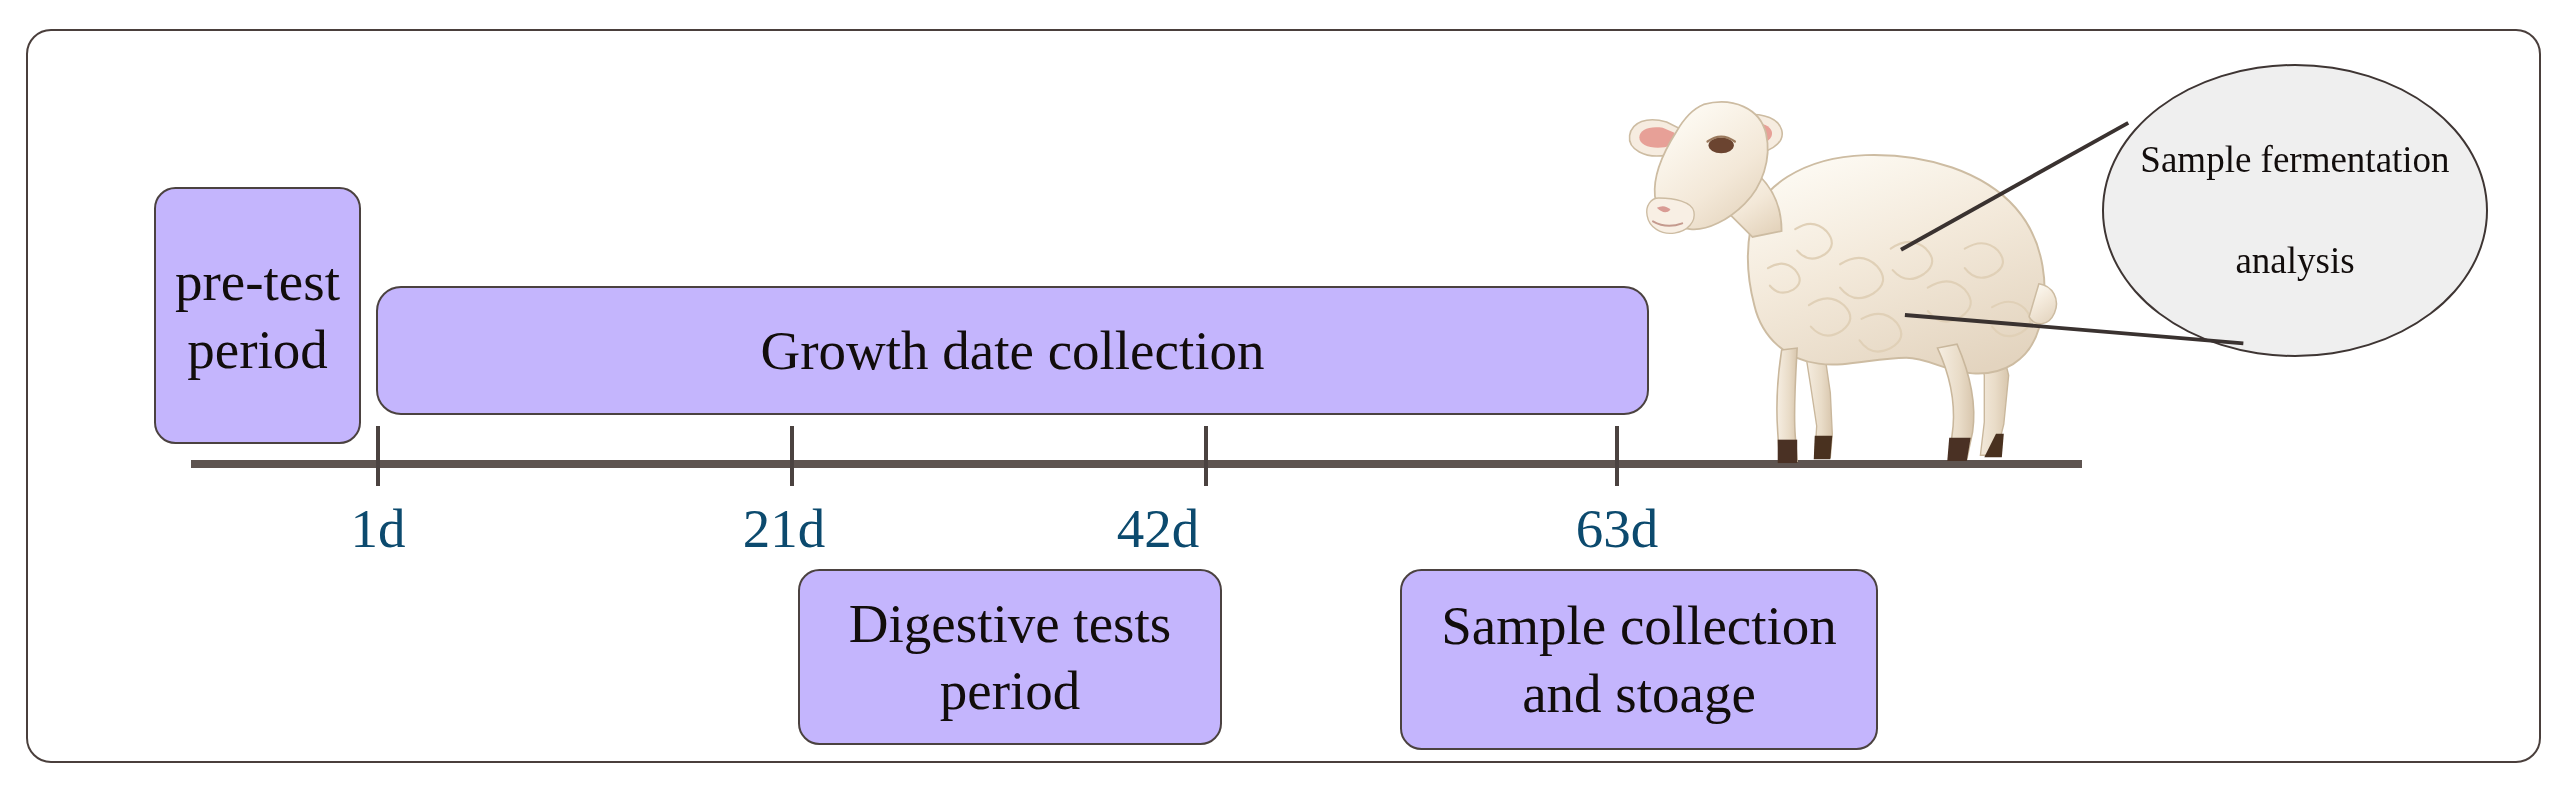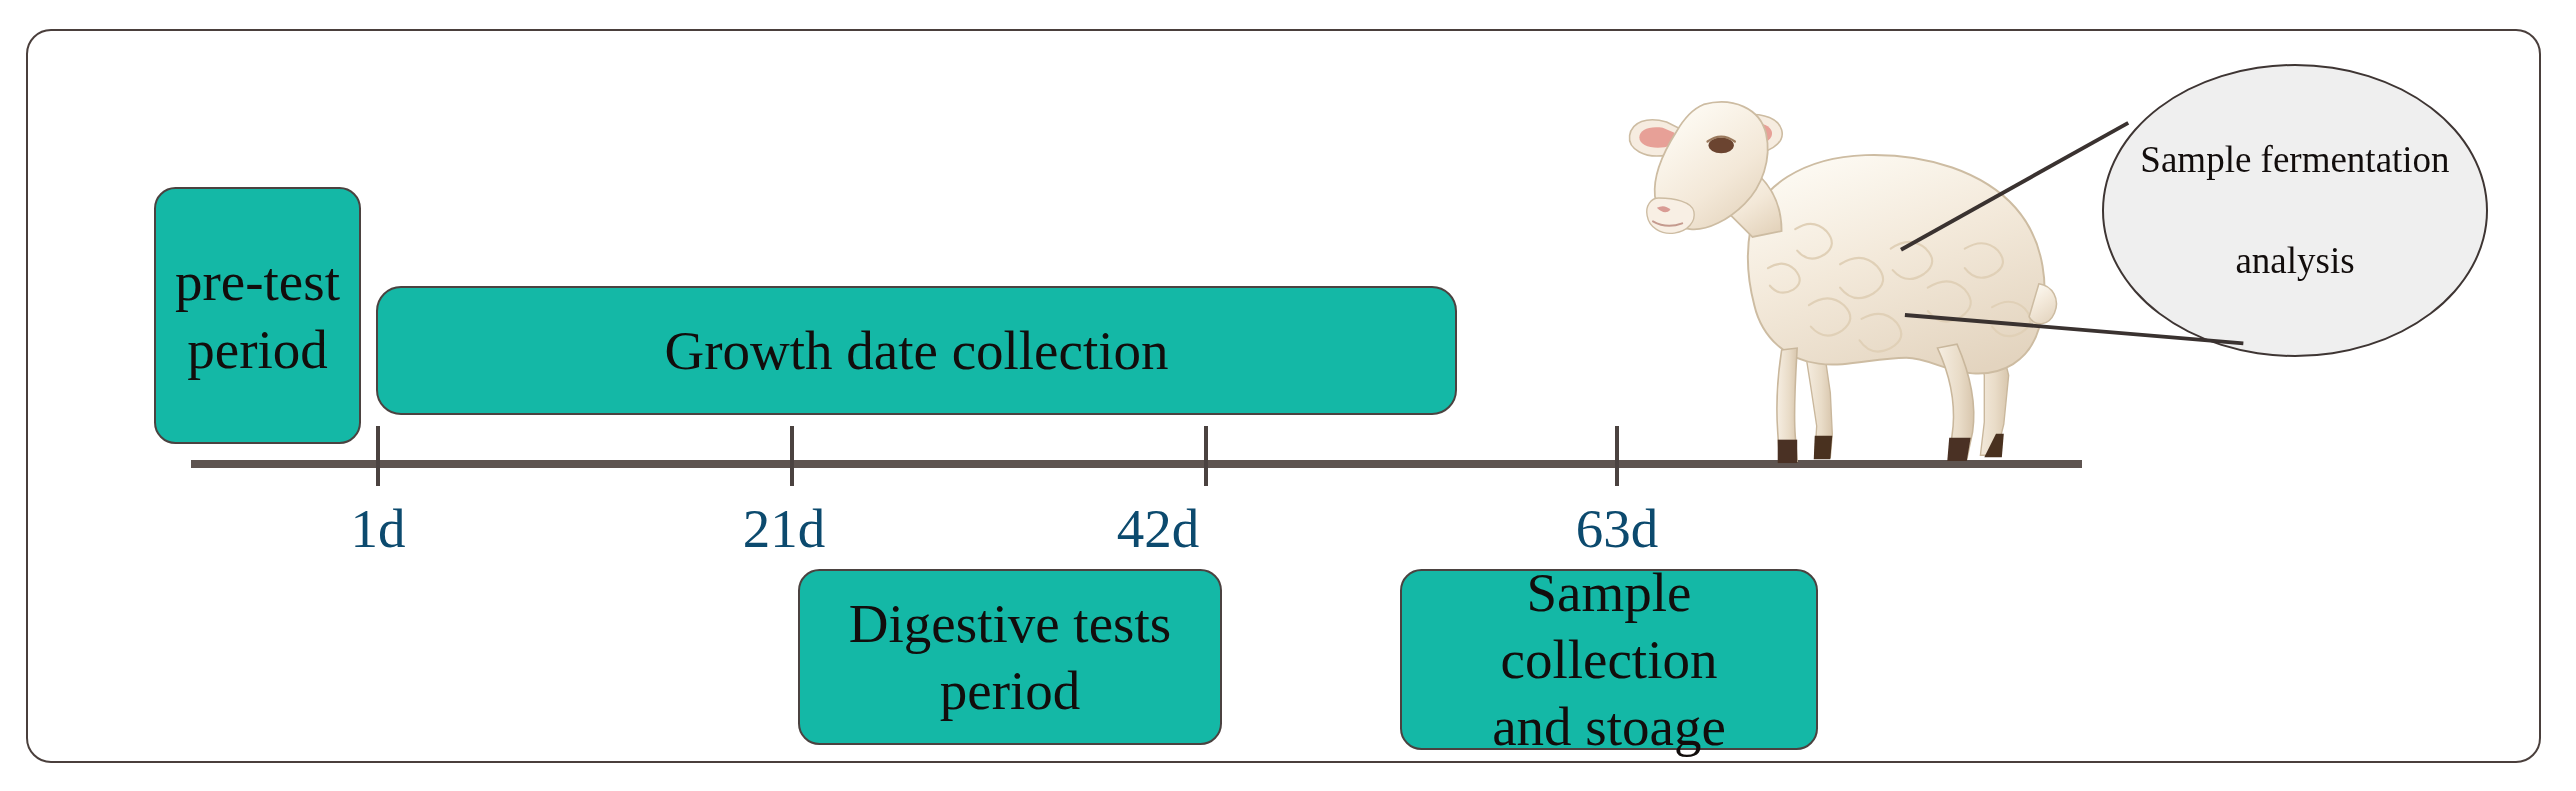--- a/index.html
+++ b/index.html
@@ -31,59 +31,59 @@
     box-sizing: border-box;
     background: transparent;
   }
 
   
   .box {
     position: absolute;
     box-sizing: border-box;
     border: 2.9px solid #4b4240;
     border-radius: 21.5px;
-    background: #14b8a6;
+    background: #c4b5fd;
     display: flex;
     align-items: center;
     justify-content: center;
     text-align: center;
     color: #120d0c;
     line-height: 1.22;
     padding: 3.9px 9.8px;
   }
 
   .box-pretest {
     left: 154px;
     top: 187px;
     width: 207px;
     height: 257px;
     font-size: 55px;
   }
 
   .box-growth {
     left: 376px;
     top: 286px;
-    width: 1081px;
+    width: 1273px;
     height: 129px;
     font-size: 55px;
     border-radius: 25px;
   }
 
   .box-digestive {
     left: 798px;
     top: 569px;
     width: 424px;
     height: 176px;
     font-size: 55px;
   }
 
   .box-sample {
     left: 1400px;
     top: 569px;
-    width: 418px;
+    width: 478px;
     height: 181px;
     font-size: 55px;
   }
 
   
   .axis-line {
     position: absolute;
     left: 191px;
     top: 460px;
     width: 1891px;

